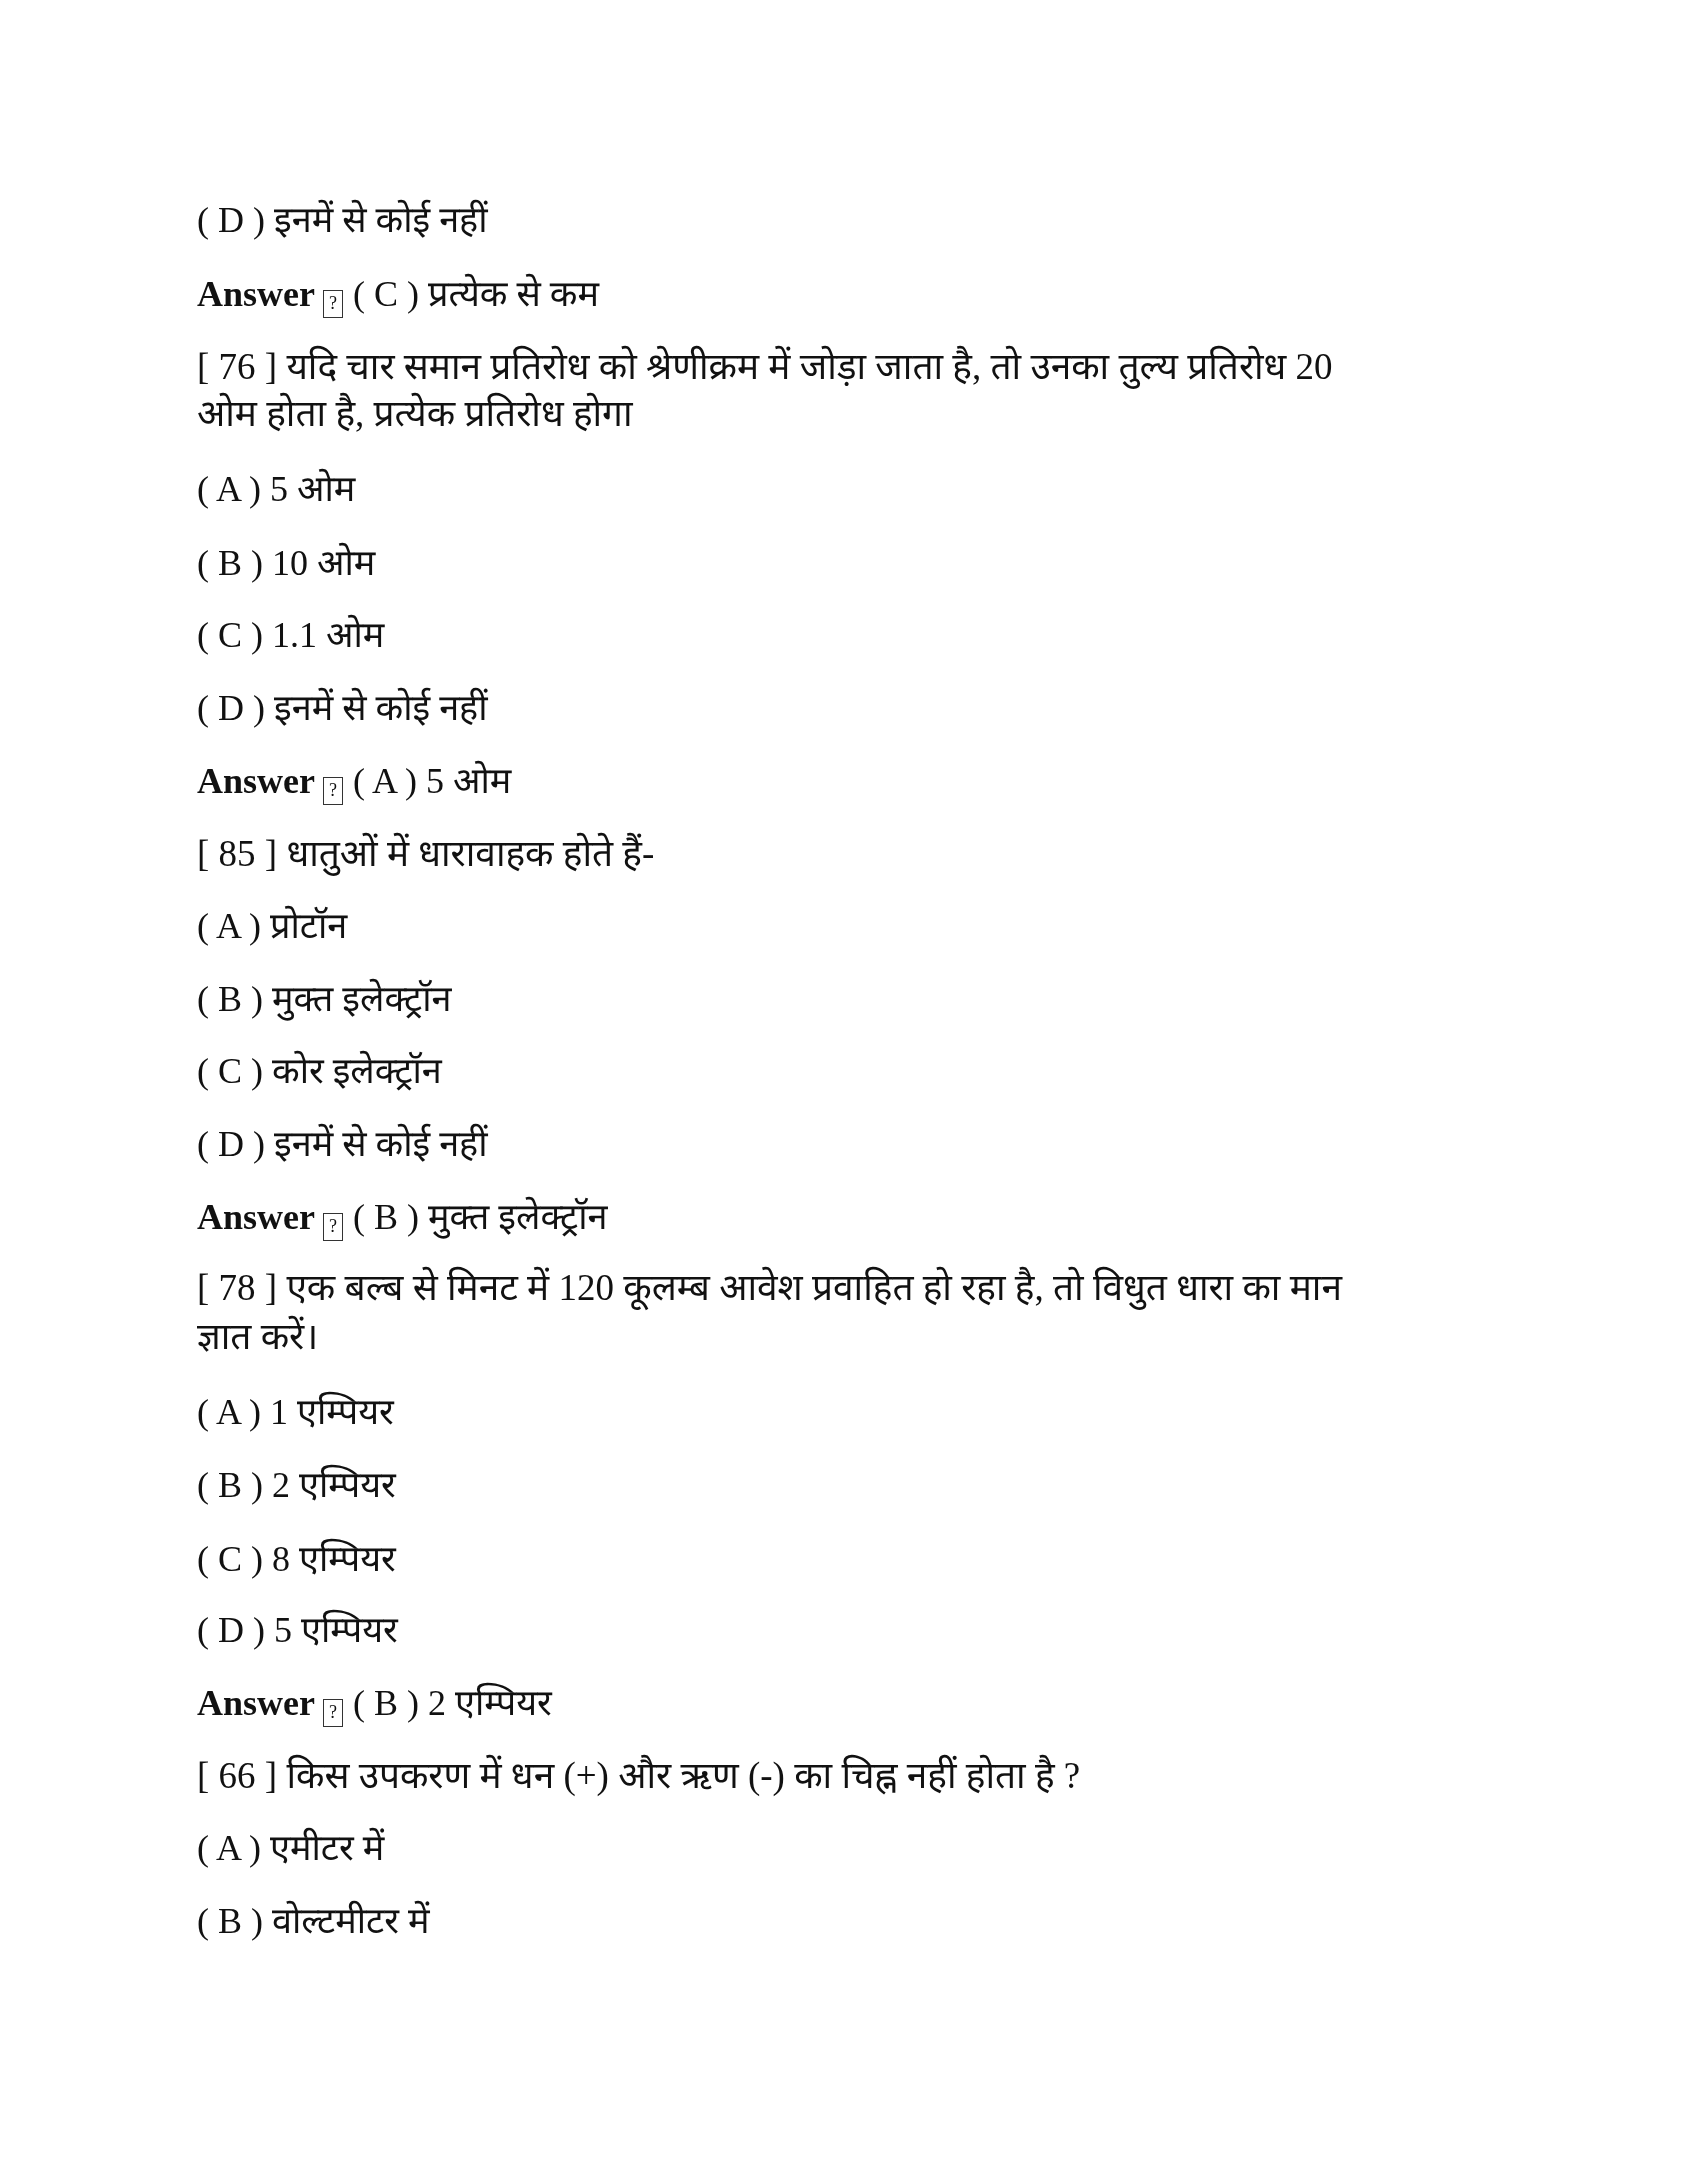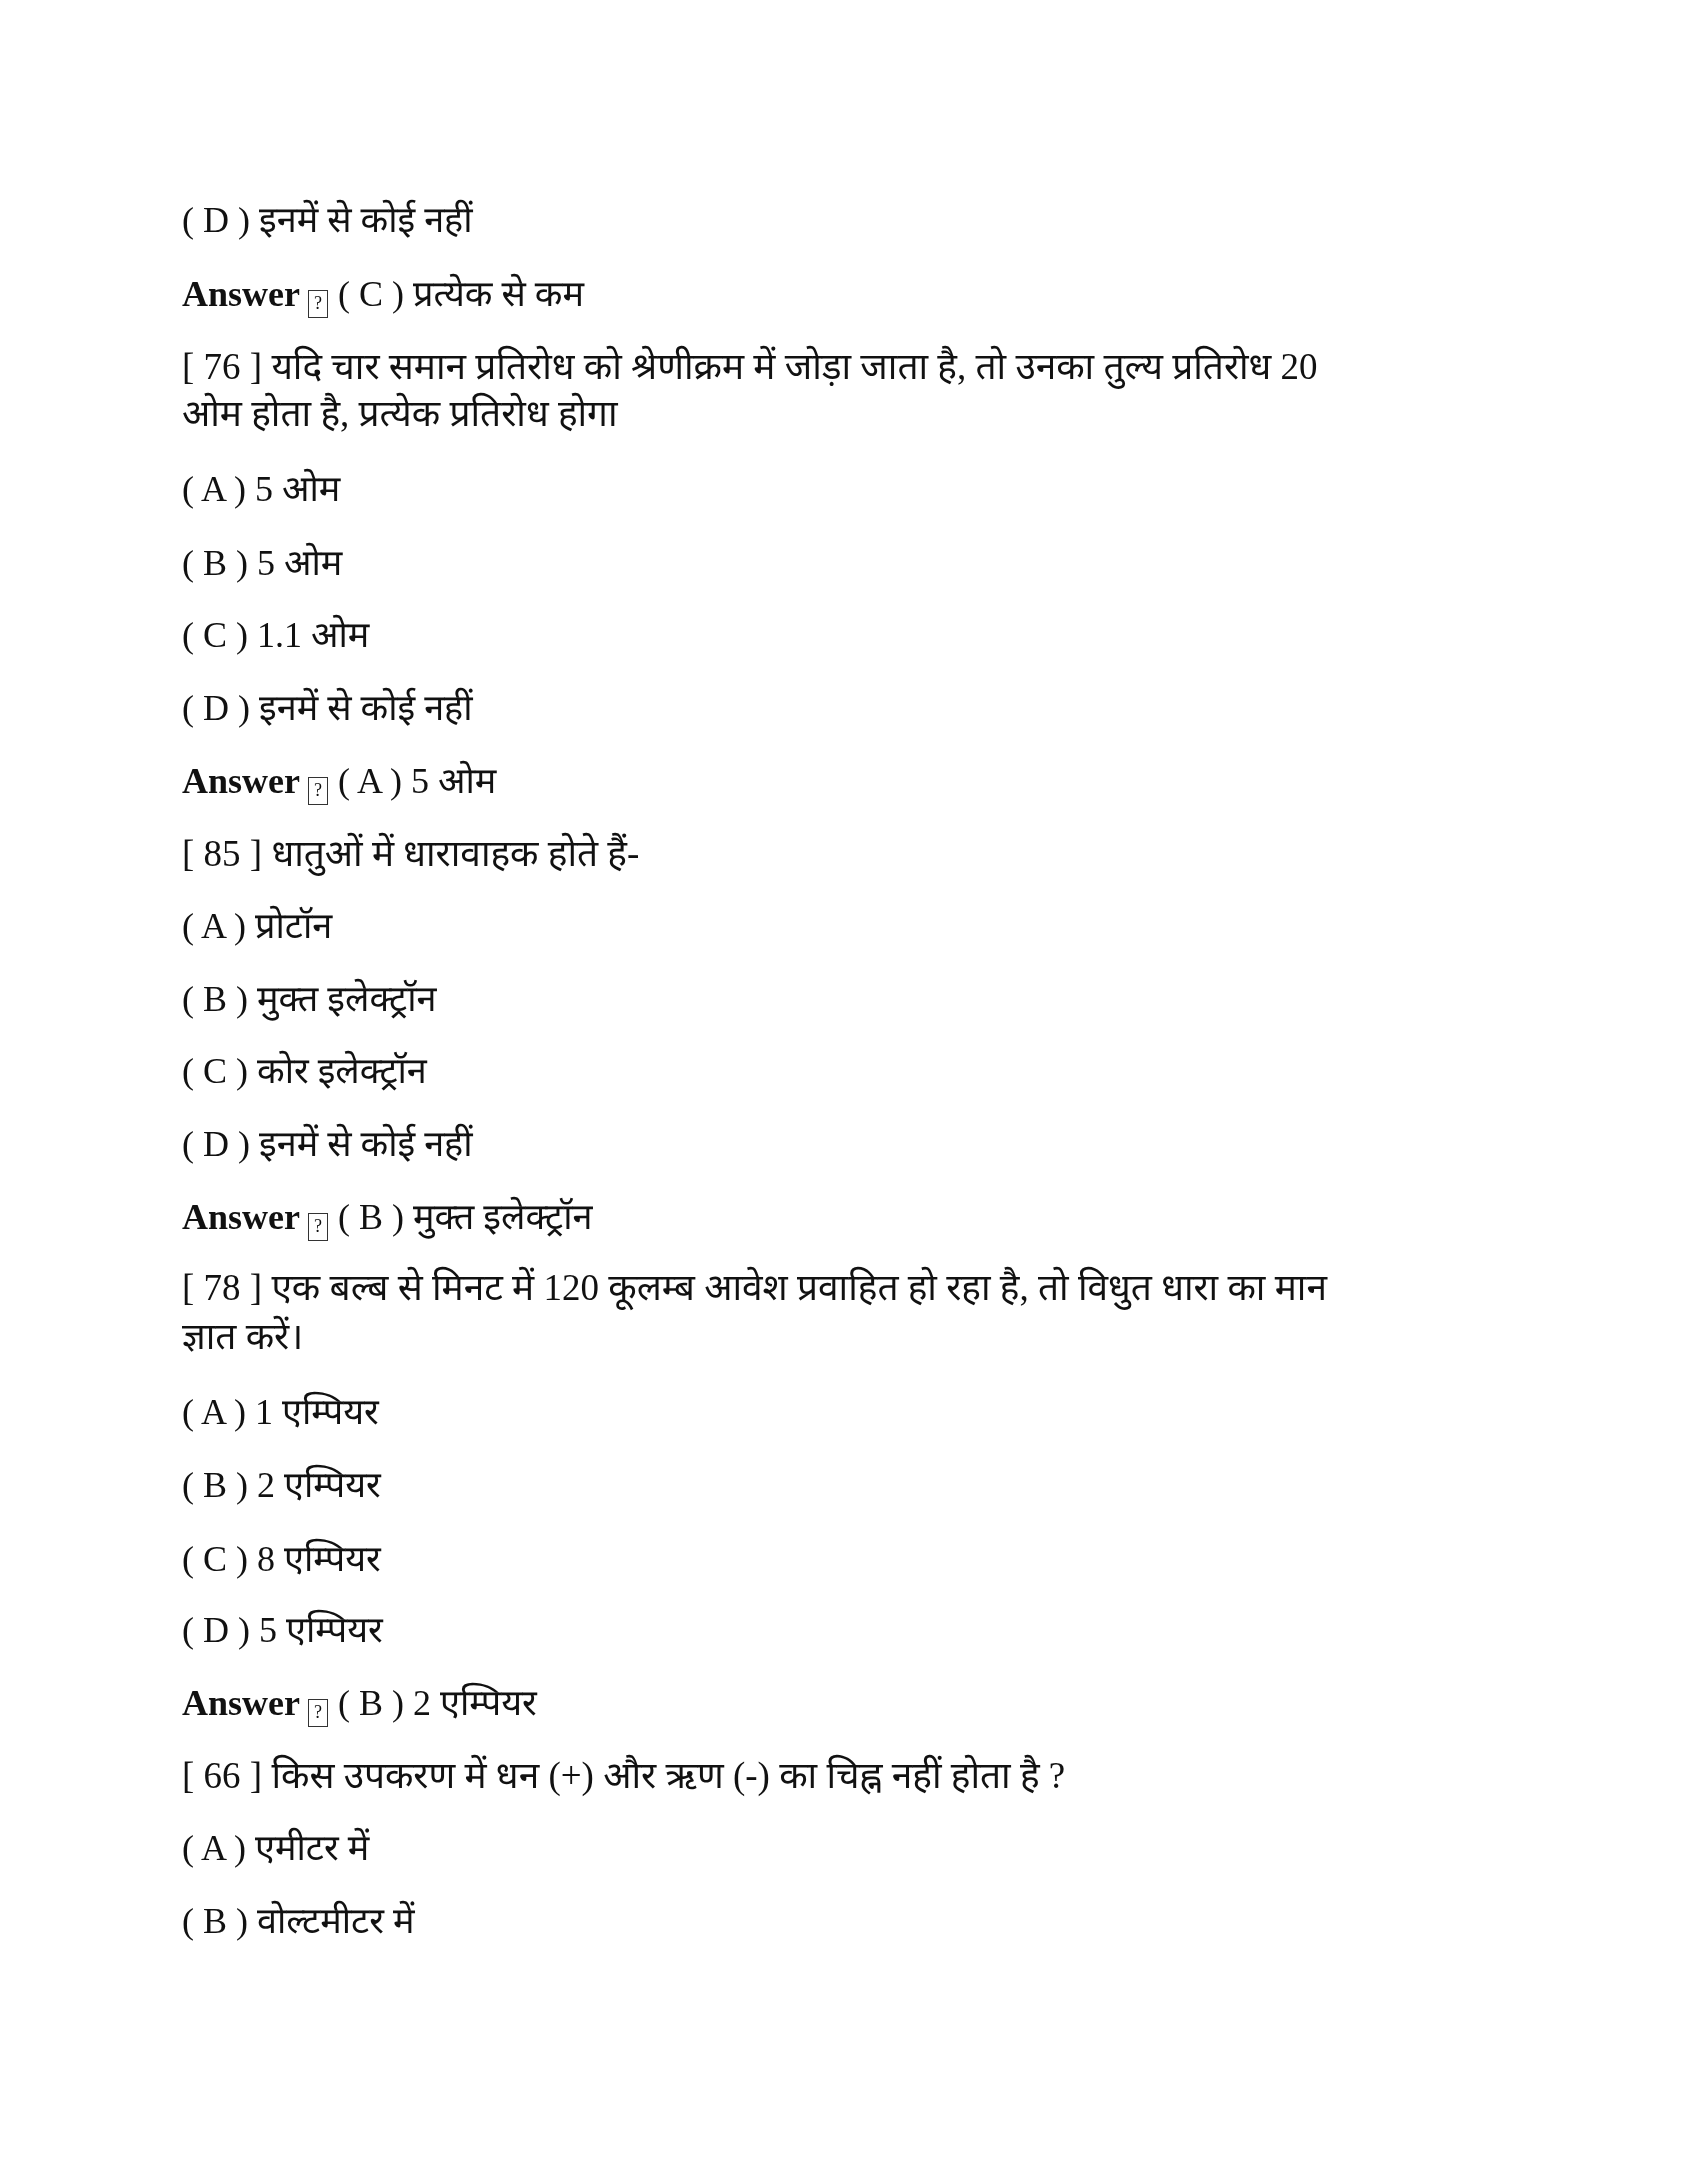--- a/index.html
+++ b/index.html
@@ -1,36 +1,36 @@
 <!DOCTYPE html>
 <html><head>
 <meta charset="utf-8">
 <style>
   html, body { margin:0; padding:0; background:#ffffff; }
   body { width:1683px; height:2178px; position:relative; overflow:hidden;
          font-family: "Liberation Serif", "DejaVu Serif", serif; color:#111; }
-  .line { position:absolute; left:182px; white-space:nowrap; font-size:36px; line-height:44px; }
+  .line { position:absolute; left:197px; white-space:nowrap; font-size:36px; line-height:44px; }
   .q { font-weight:normal; font-size:37px; }
   .ans-label { font-weight:bold; }
   .glyph { display:inline-block; width:18px; height:26px; border:1.5px solid #333; margin:0 10px 0 8px; vertical-align:-3px; font-size:18px; line-height:24px; text-align:center; }
 </style>
 </head>
 <body>
 
 <div>
 
   <div class="line" style="top:198px">( D ) इनमें से कोई नहीं</div>
   <div class="line" style="top:272px">
     <span class="ans-label">Answer</span><span class="glyph">?</span><span>( C ) प्रत्येक से कम</span>
   </div>
 
   <div class="line q" style="top:345px">[ 76 ] यदि चार समान प्रतिरोध को श्रेणीक्रम में जोड़ा जाता है, तो उनका तुल्य प्रतिरोध 20</div>
   <div class="line q" style="top:392px">ओम होता है, प्रत्येक प्रतिरोध होगा</div>
   <div class="line" style="top:467px">( A ) 5 ओम</div>
-  <div class="line" style="top:541px">( B ) 5 ओम</div>
+  <div class="line" style="top:541px">( B ) 10 ओम</div>
   <div class="line" style="top:613px">( C ) 1.1 ओम</div>
   <div class="line" style="top:686px">( D ) इनमें से कोई नहीं</div>
   <div class="line" style="top:759px">
     <span class="ans-label">Answer</span><span class="glyph">?</span><span>( A ) 5 ओम</span>
   </div>
 
   <div class="line q" style="top:832px">[ 85 ] धातुओं में धारावाहक होते हैं-</div>
   <div class="line" style="top:904px">( A ) प्रोटॉन</div>
   <div class="line" style="top:977px">( B ) मुक्त इलेक्ट्रॉन</div>
   <div class="line" style="top:1049px">( C ) कोर इलेक्ट्रॉन</div>

